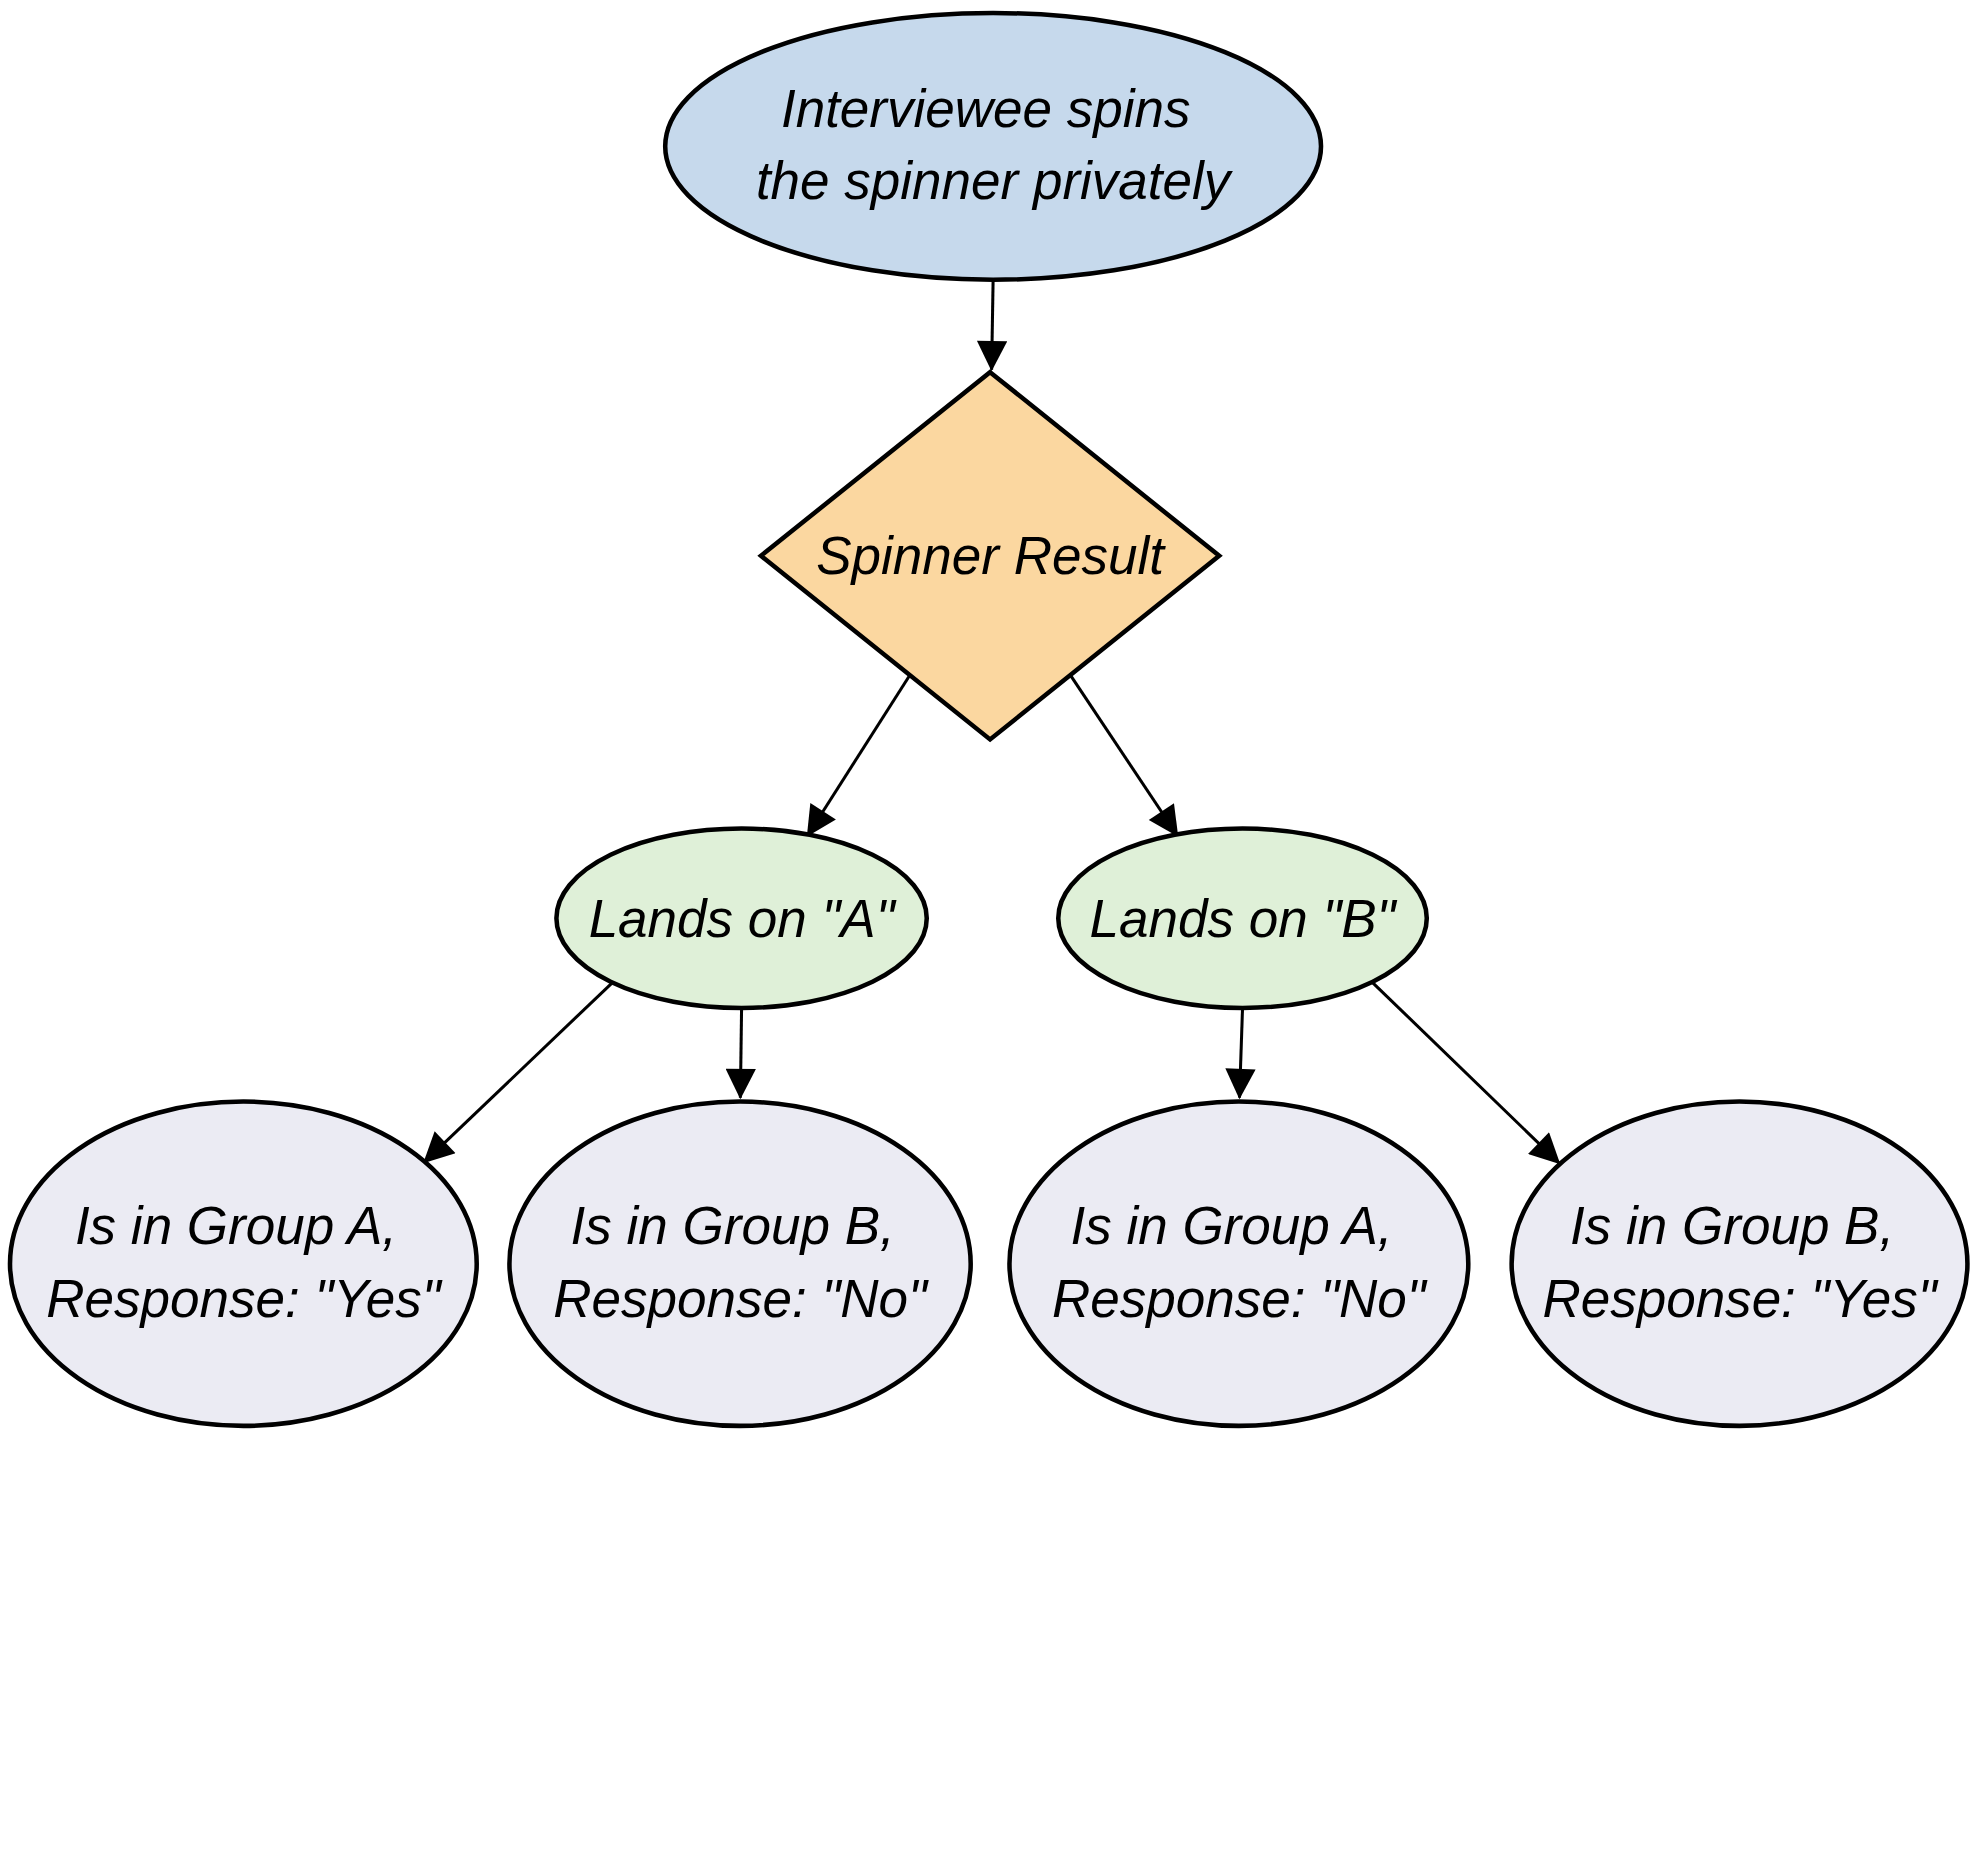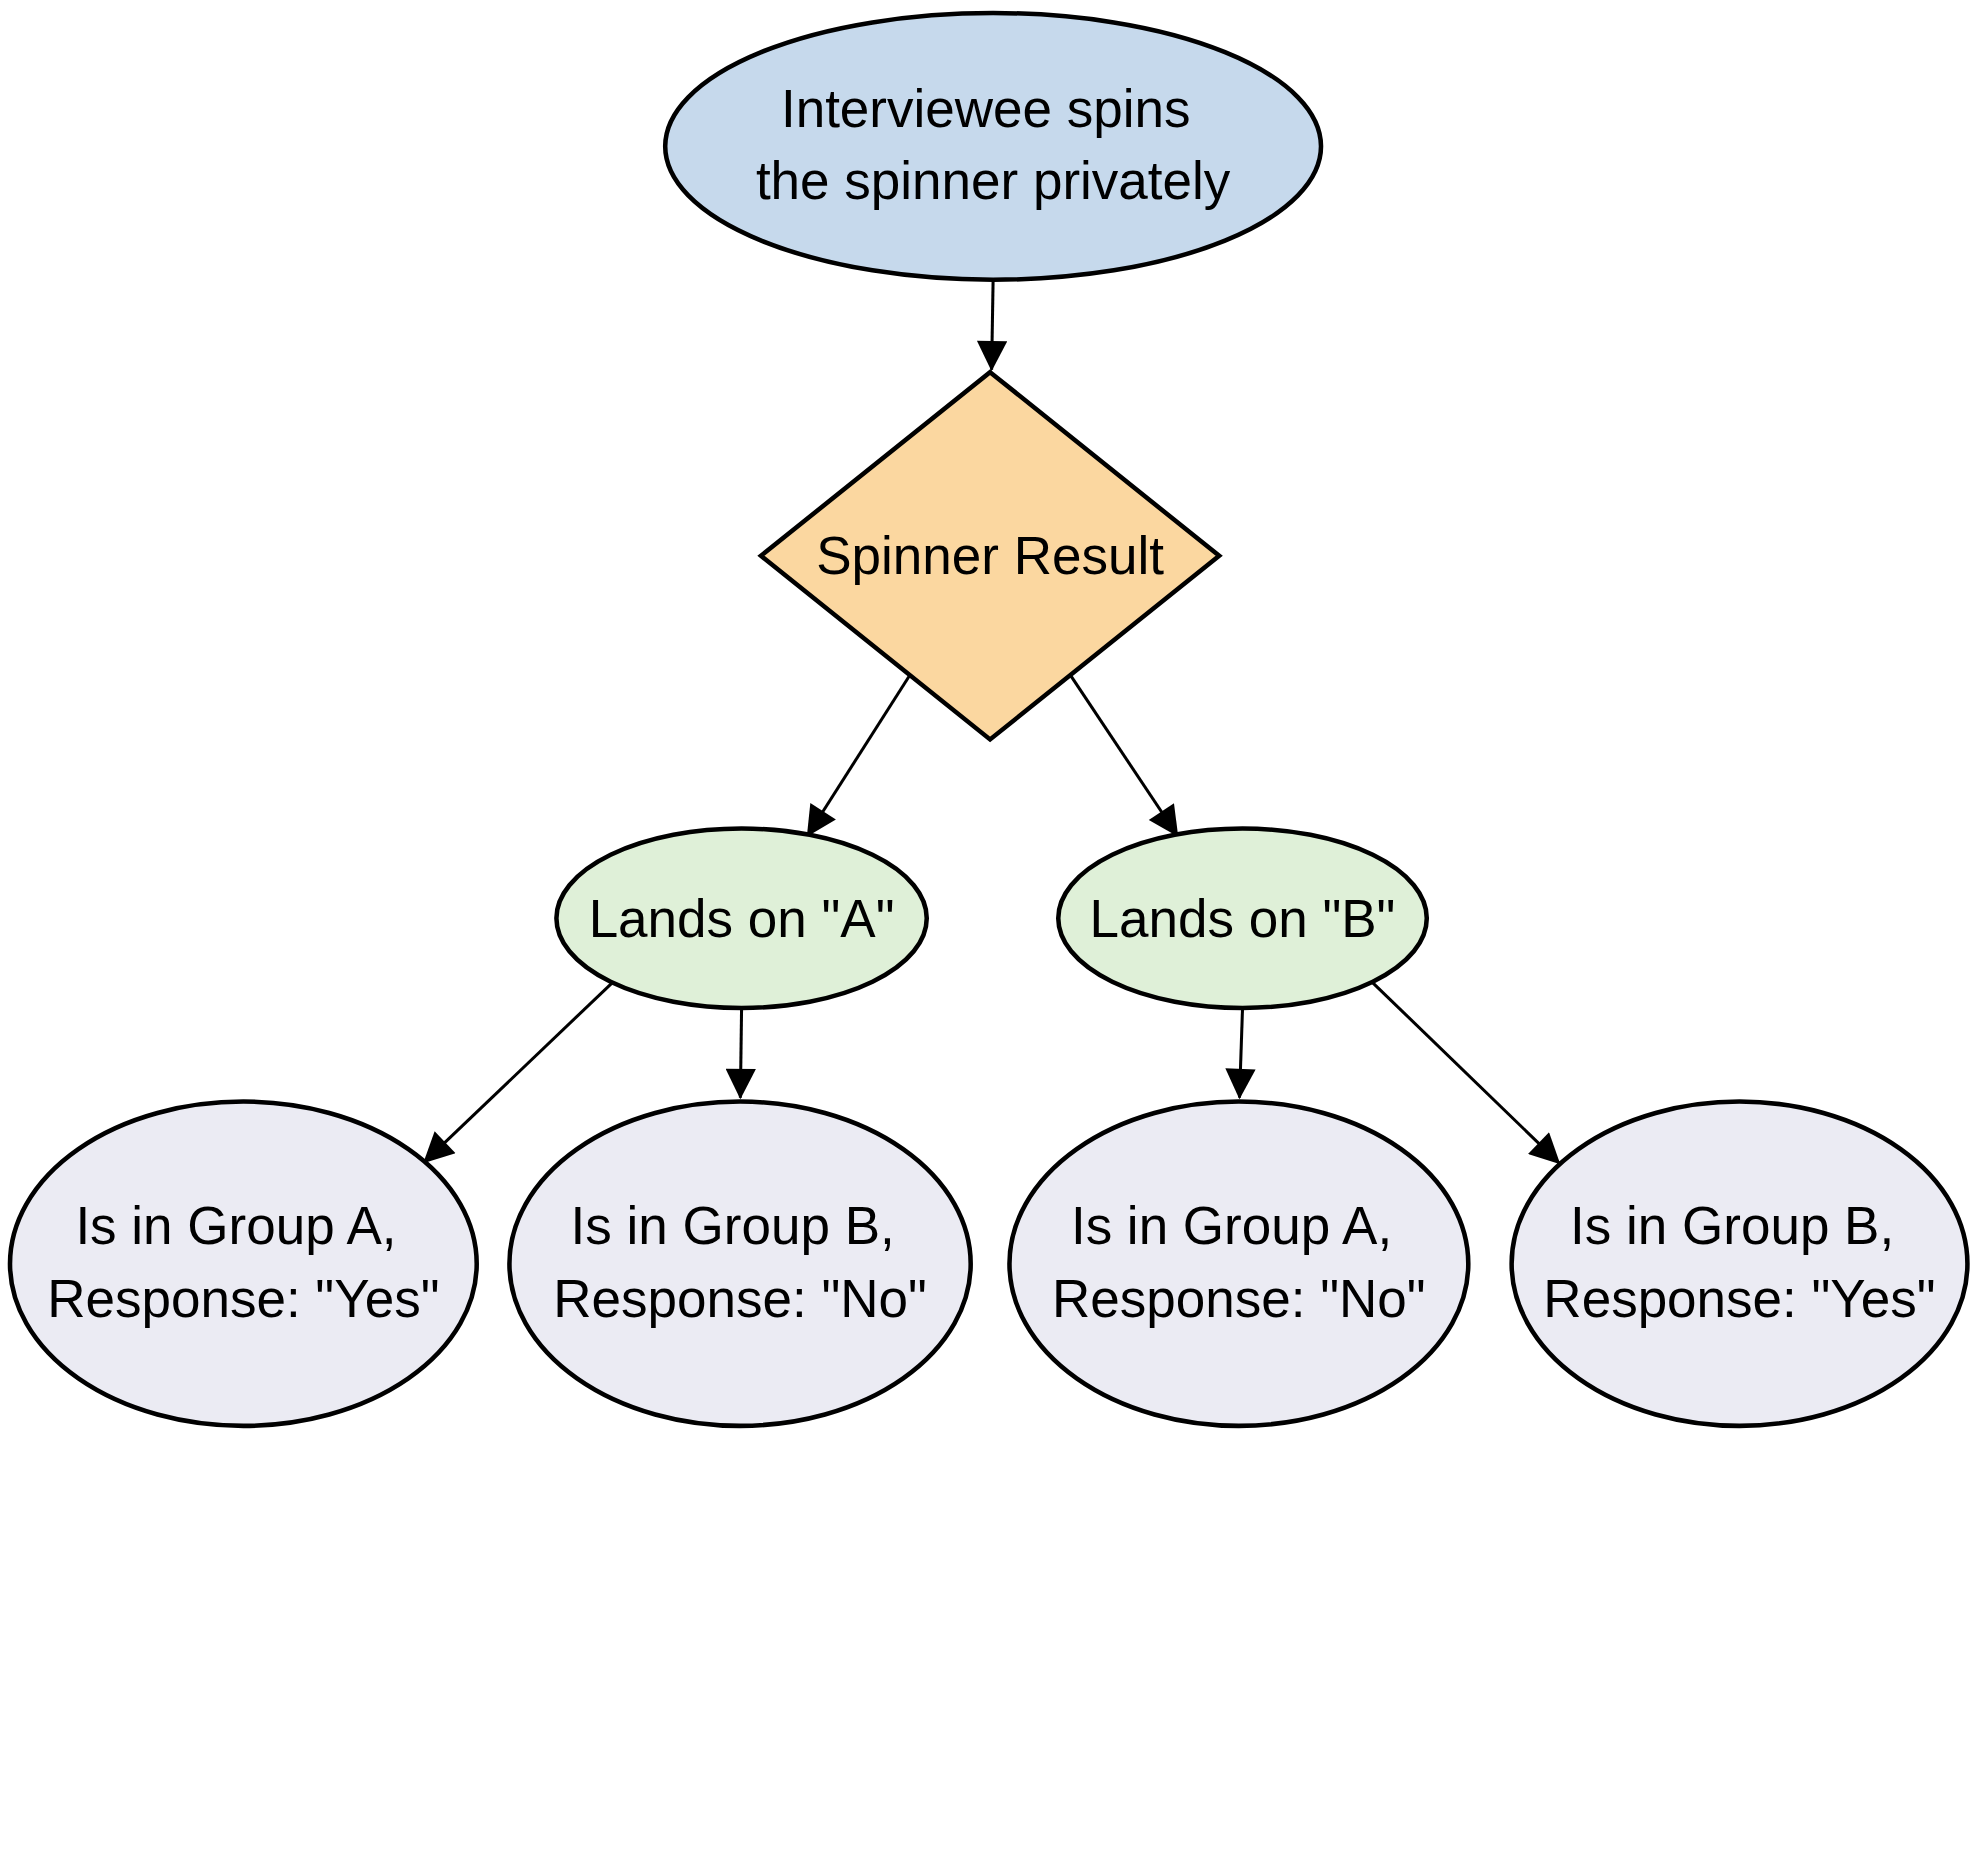--- a/index.html
+++ b/index.html
@@ -4,20 +4,21 @@
 <style>
   html, body {
     margin: 0;
     padding: 0;
     background: #ffffff;
   }
   .stage {
     width: 100vw;
     aspect-ratio: 6517 / 4747;
     display: block;
+    font-style: italic;
   }
   .stage svg {
     display: block;
     width: 100%;
     height: 100%;
   }
   text {
     font-family: "Liberation Sans", sans-serif;
     font-size: 175px;
     text-anchor: middle;

